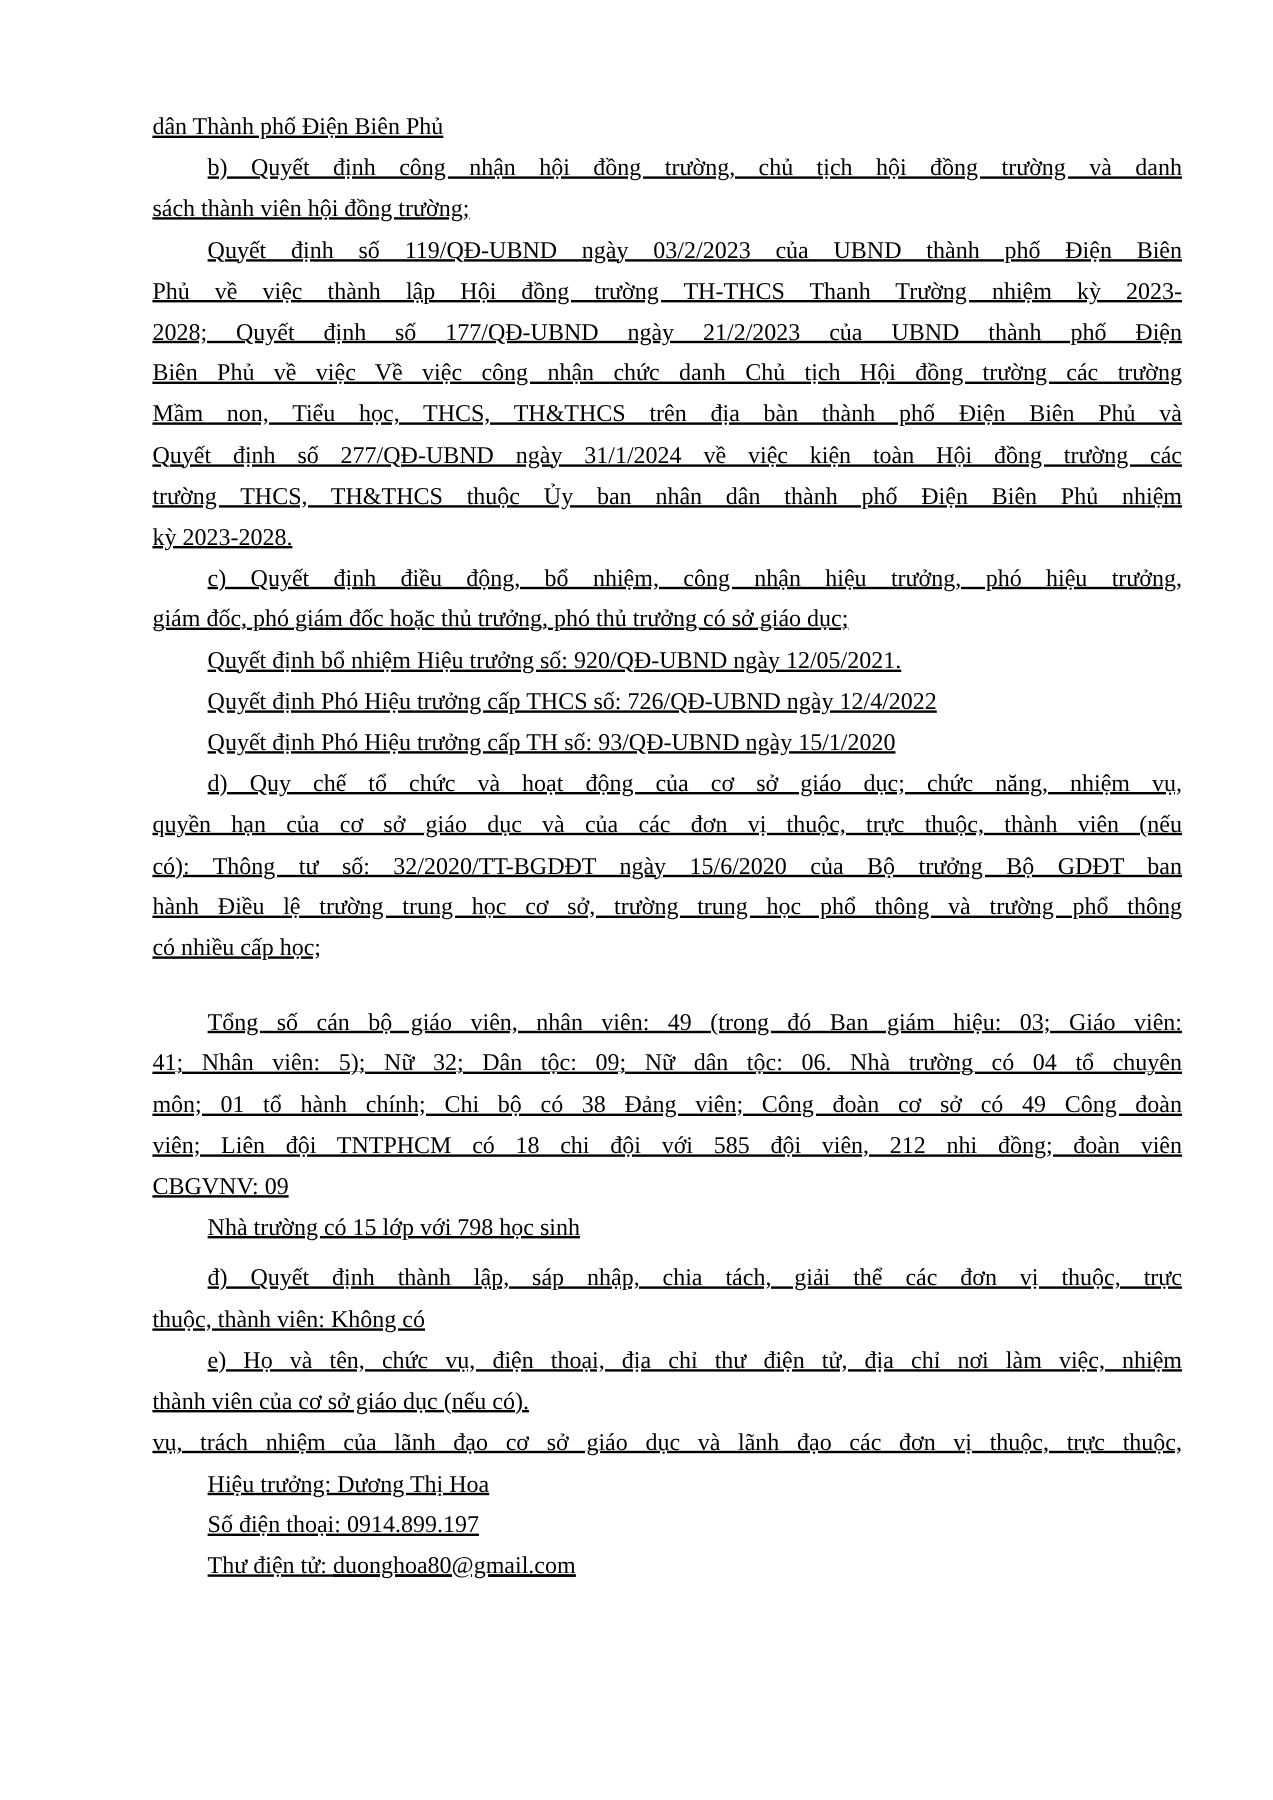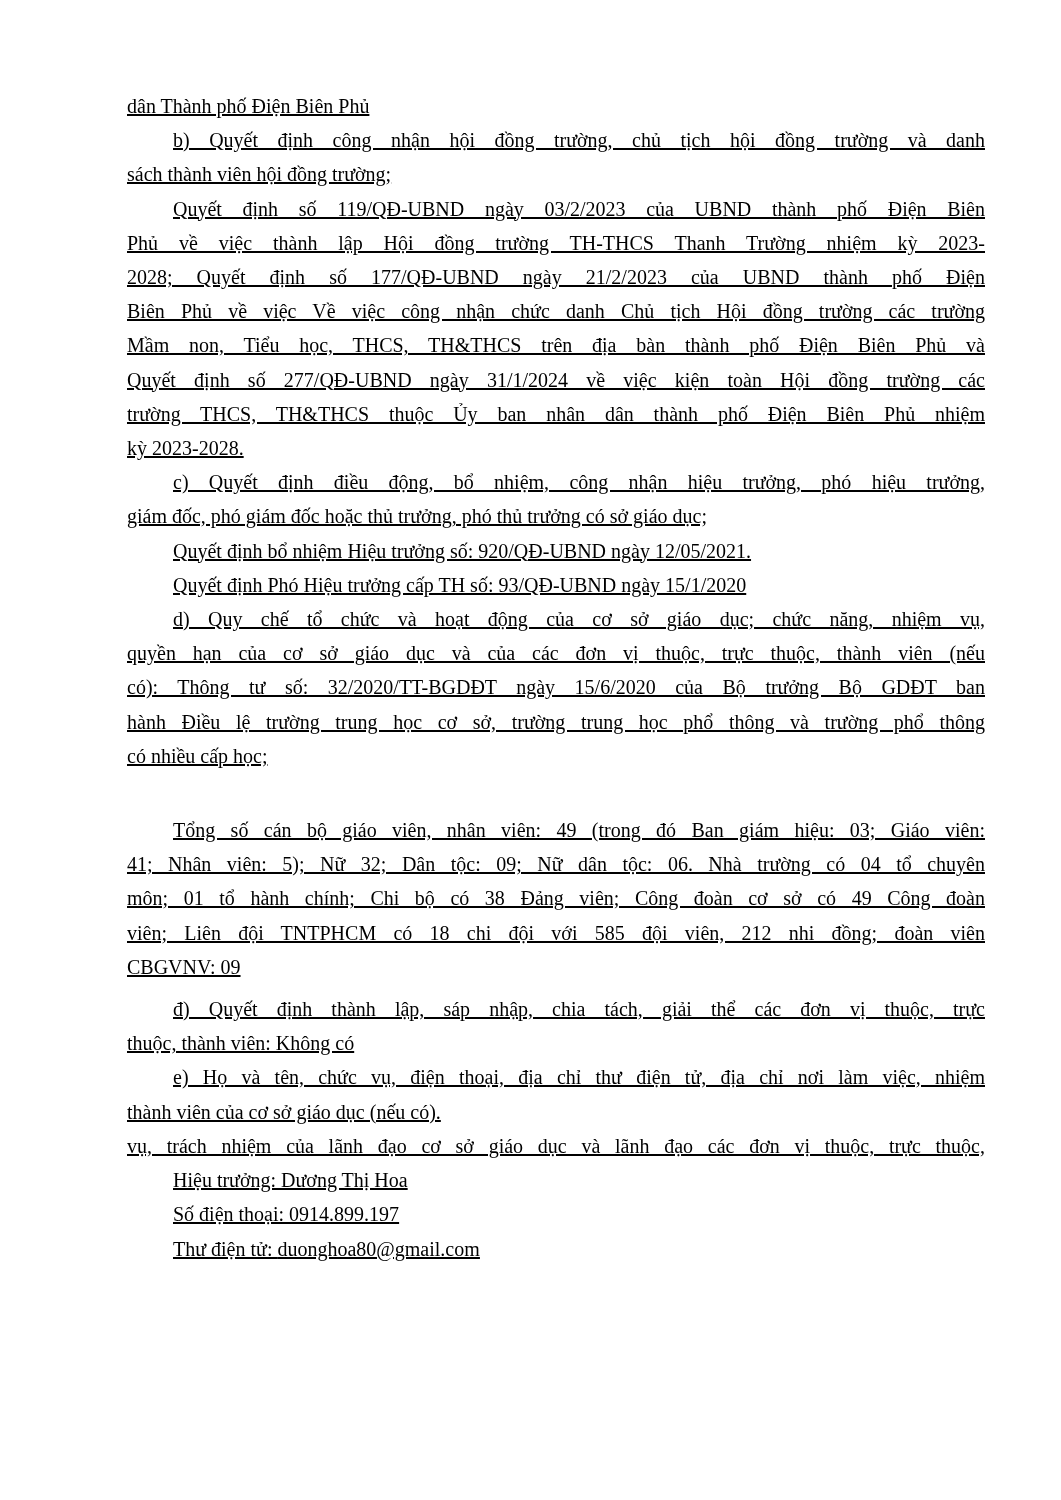--- a/index.html
+++ b/index.html
@@ -25,21 +25,21 @@
     line-height: 34.2px;
     text-decoration: underline;
   }
   .para { margin: 0; }
   .ln { }
   
   .first { text-indent: 46px; }
   
   .jl { text-align: justify; text-align-last: justify; }
   
-  .gap28 { margin-top: 40px; }
+  .gap28 { margin-top: 28px; }
   .gap20 { margin-top: 8px; }
   .email { text-decoration: underline; color: inherit; cursor: pointer; text-align: center; }
 </style>
 </head>
 <body>
 
 <div class="page">
   <div class="content">
 
     <div class="para">
@@ -64,20 +64,23 @@
 
     <div class="para">
       <div class="ln first jl">c) Quyết định điều động, bổ nhiệm, công nhận hiệu trưởng, phó hiệu trưởng,</div>
       <div class="ln">giám đốc, phó giám đốc hoặc thủ trưởng, phó thủ trưởng có sở giáo dục;</div>
     </div>
 
     <div class="para">
       <div class="ln first">Quyết định bổ nhiệm Hiệu trưởng số: 920/QĐ-UBND ngày 12/05/2021.</div>
     </div>
 
+    <div class="para">
+      <div class="ln first">Quyết định Phó Hiệu trưởng cấp THCS số: 726/QĐ-UBND ngày 12/4/2022</div>
+    </div>
 
     <div class="para">
       <div class="ln first">Quyết định Phó Hiệu trưởng cấp TH số: 93/QĐ-UBND ngày 15/1/2020</div>
     </div>
 
     <div class="para">
       <div class="ln first jl">d) Quy chế tổ chức và hoạt động của cơ sở giáo dục; chức năng, nhiệm vụ,</div>
       <div class="ln jl">quyền hạn của cơ sở giáo dục và của các đơn vị thuộc, trực thuộc, thành viên (nếu</div>
       <div class="ln jl">có): Thông tư số: 32/2020/TT-BGDĐT ngày 15/6/2020 của Bộ trưởng Bộ GDĐT ban</div>
       <div class="ln jl">hành Điều lệ trường trung học cơ sở, trường trung học phổ thông và trường phổ thông</div>
@@ -86,20 +89,23 @@
 
 
     <div class="para gap28">
       <div class="ln first jl">Tổng số cán bộ giáo viên, nhân viên: 49 (trong đó Ban giám hiệu: 03; Giáo viên:</div>
       <div class="ln jl">41; Nhân viên: 5); Nữ 32; Dân tộc: 09; Nữ dân tộc: 06. Nhà trường có 04 tổ chuyên</div>
       <div class="ln jl">môn; 01 tổ hành chính; Chi bộ có 38 Đảng viên; Công đoàn cơ sở có 49 Công đoàn</div>
       <div class="ln jl">viên; Liên đội TNTPHCM có 18 chi đội với 585 đội viên, 212 nhi đồng; đoàn viên</div>
       <div class="ln">CBGVNV: 09</div>
     </div>
 
+    <div class="para">
+      <div class="ln first">Nhà trường có 15 lớp với 798 học sinh</div>
+    </div>
 
     <div class="para gap20">
       <div class="ln first jl">đ) Quyết định thành lập, sáp nhập, chia tách, giải thể các đơn vị thuộc, trực</div>
       <div class="ln">thuộc, thành viên: Không có</div>
     </div>
 
     <div class="para">
       <div class="ln first jl">e) Họ và tên, chức vụ, điện thoại, địa chỉ thư điện tử, địa chỉ nơi làm việc, nhiệm</div>
       <div class="ln">thành viên của cơ sở giáo dục (nếu có).</div>
       <div class="ln jl">vụ, trách nhiệm của lãnh đạo cơ sở giáo dục và lãnh đạo các đơn vị thuộc, trực thuộc,</div>

